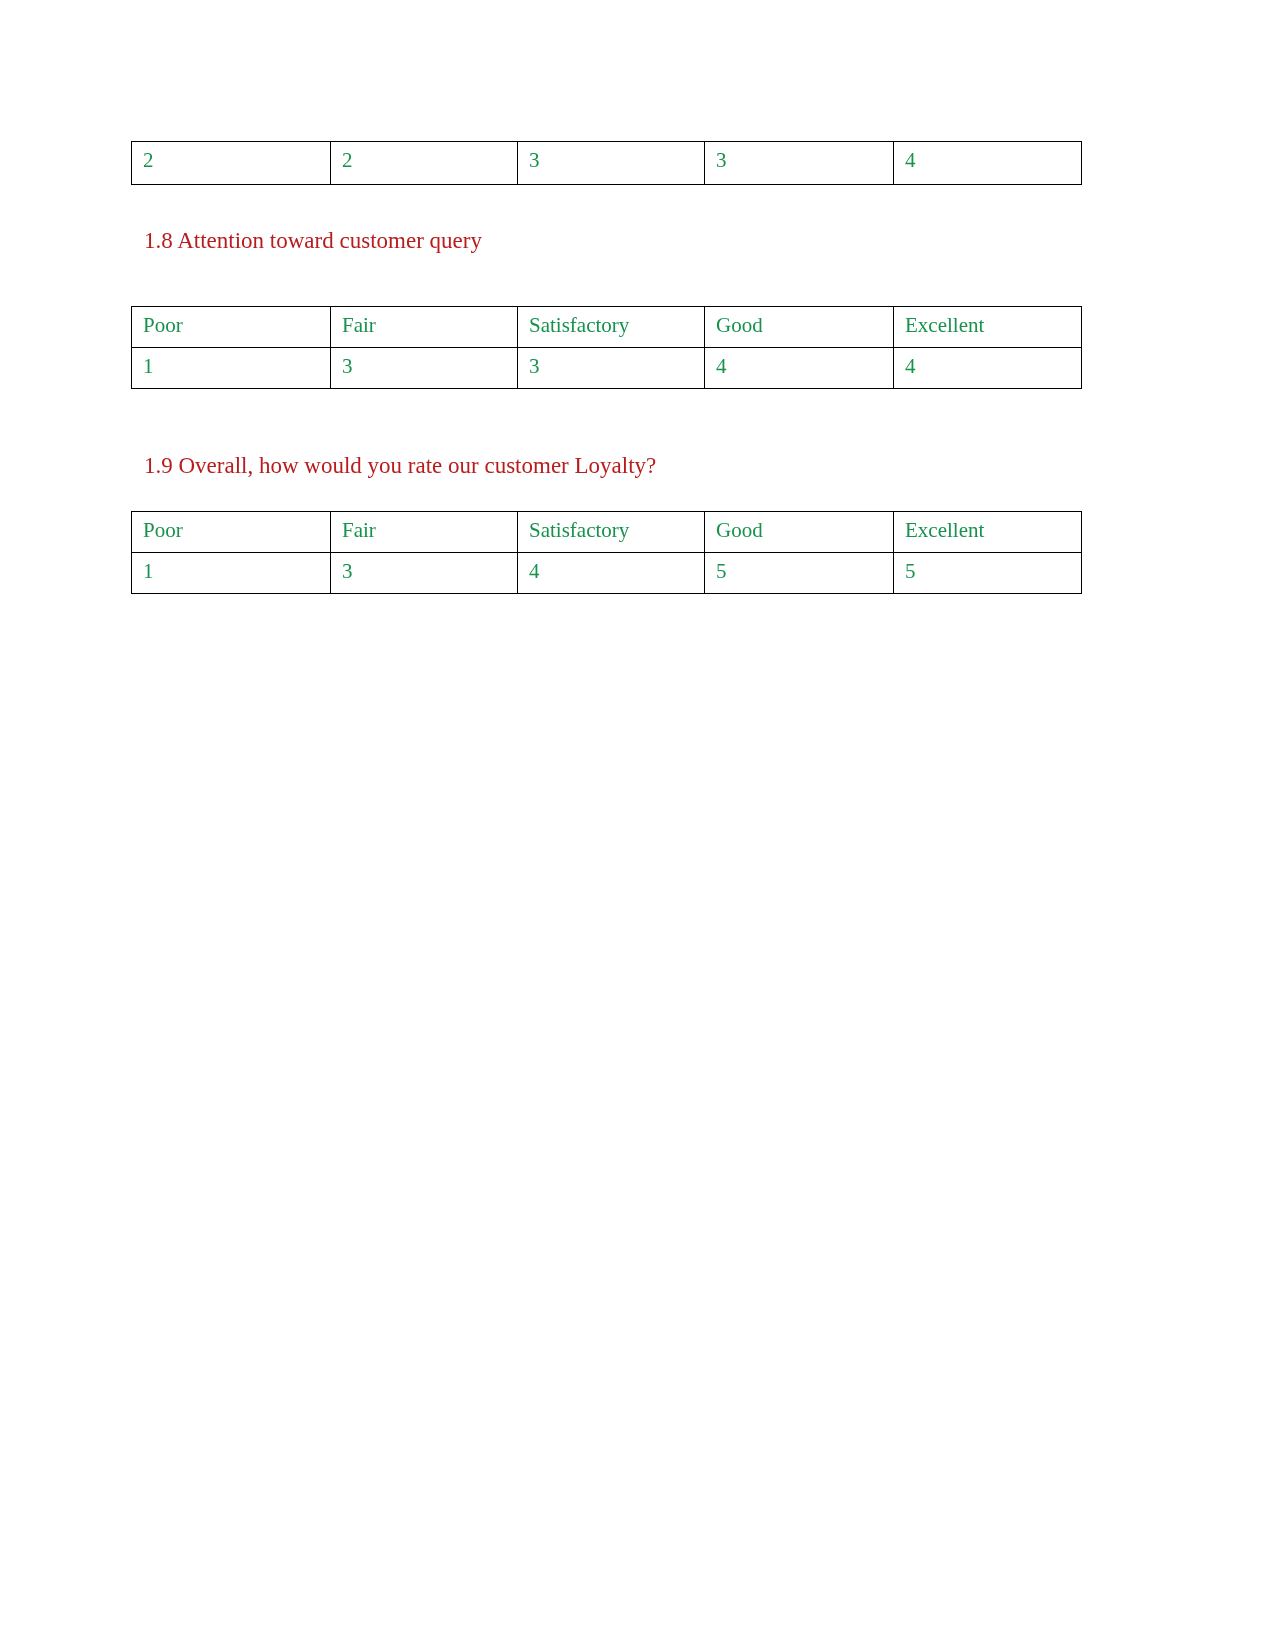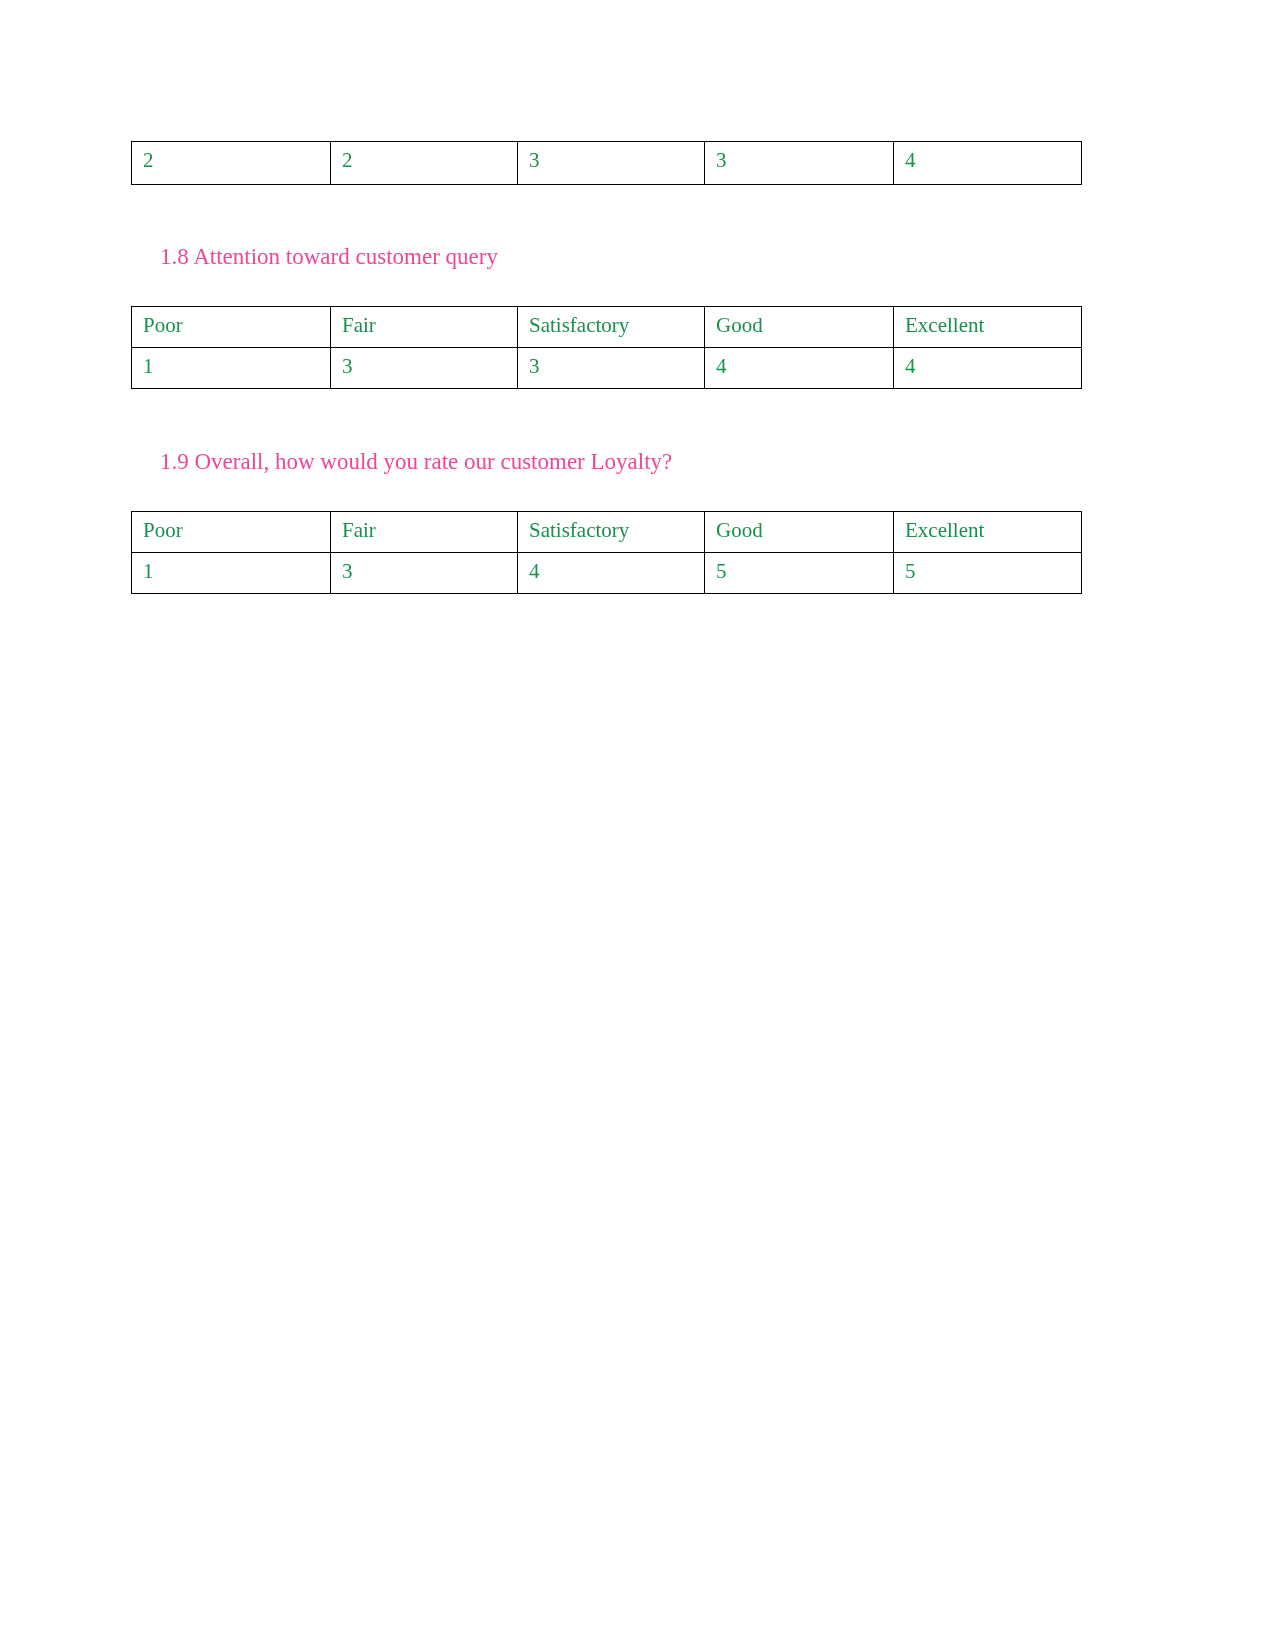--- a/index.html
+++ b/index.html
@@ -55,35 +55,35 @@
     top: 141px;
   }
   .table-top-wrap table.survey td {
     height: 30px;
   }
 
   
   .heading {
     font-size: 23px;
     line-height: 1.25;
-    color: #ec4899;
+    color: #b91c1c;
     font-family: "Liberation Serif", "DejaVu Serif", serif;
     font-weight: normal;
-    margin: 16px;
+    margin: 0;
     white-space: nowrap;
   }
   .heading-1-8 {
     position: absolute;
     left: 144px;
     top: 227px;
   }
   .heading-1-9 {
     position: absolute;
     left: 144px;
-    top: 432px;
+    top: 452px;
   }
 
   .table-2-wrap {
     position: absolute;
     left: 131px;
     top: 306px;
   }
   .table-3-wrap {
     position: absolute;
     left: 131px;

